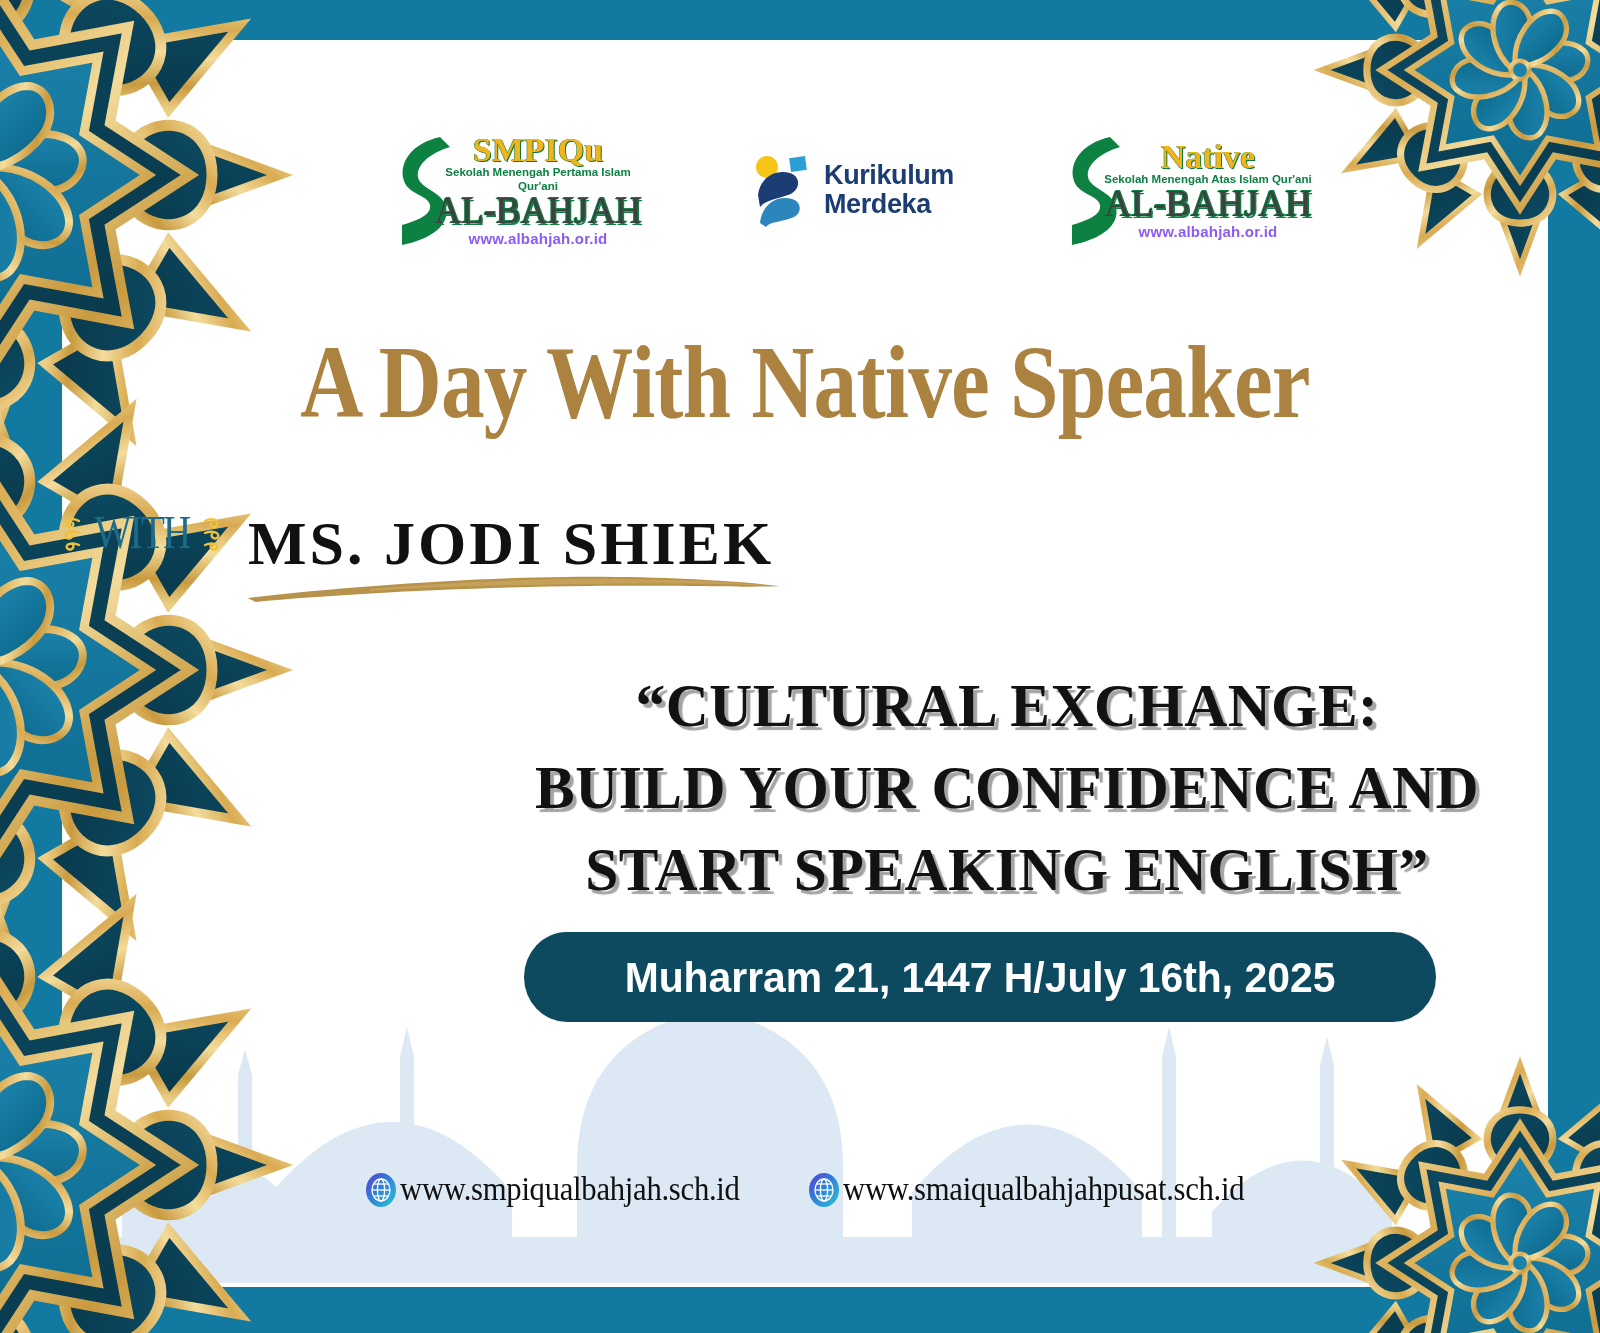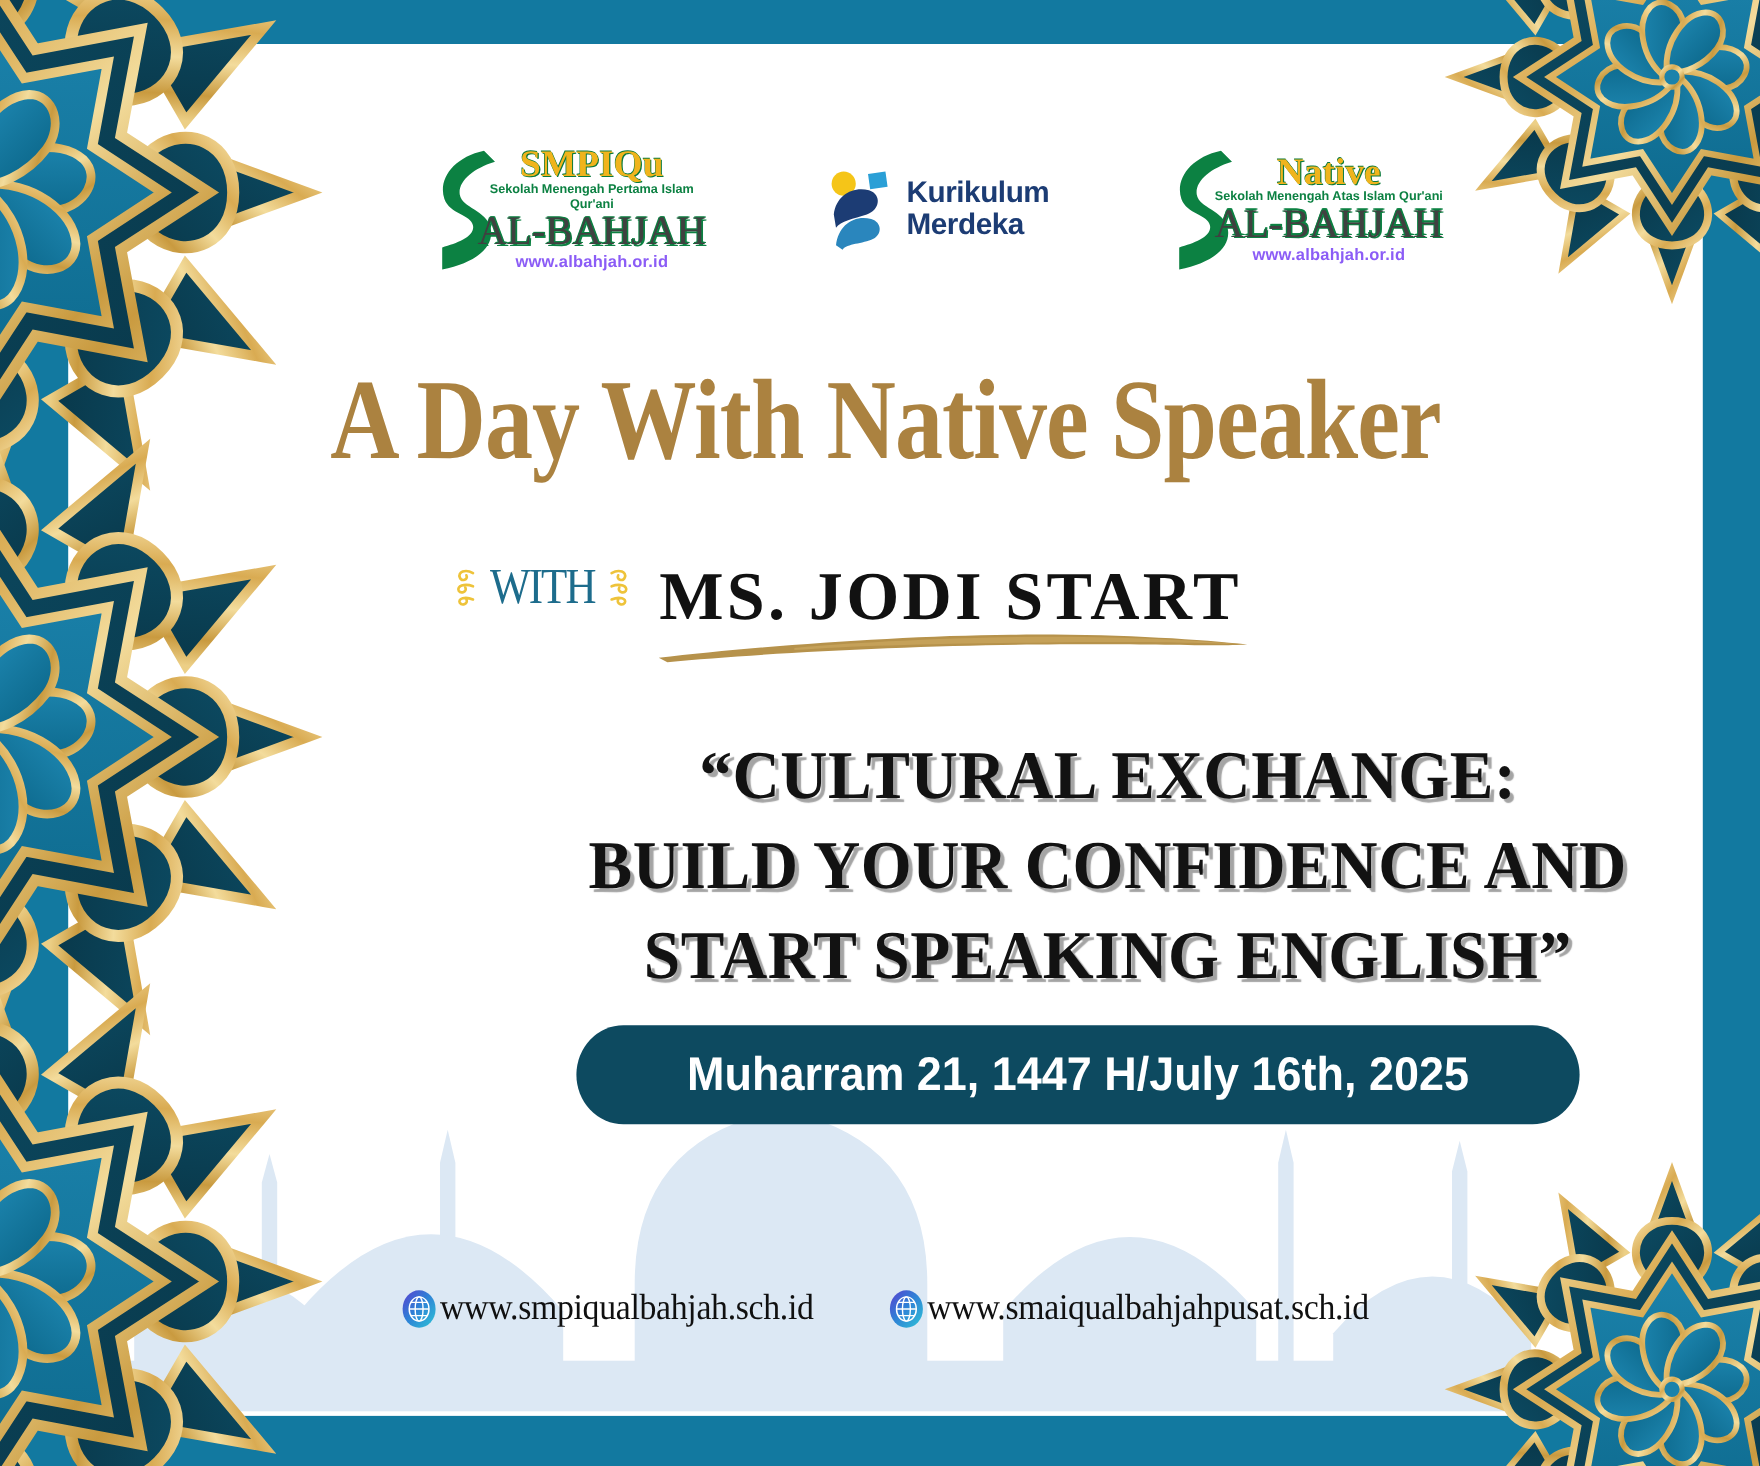--- a/index.html
+++ b/index.html
@@ -146,21 +146,21 @@
     color:#ab8240;
     letter-spacing:-1px;
     transform:scaleX(0.84);
     white-space:nowrap;
   }
 
   
   .speaker-row{
     position:absolute;
     left:0; top:470px; width:100%;
-    display:flex; align-items:flex-end; justify-content:center;
+    display:flex; align-items:flex-end; justify-content:flex-start;
     padding-right:68px;
   }
   .with-wrap{
     display:flex; align-items:center; gap:4px;
     margin-bottom:18px; margin-right:26px;
   }
   .swirl{ width:20px; height:38px; }
   .with-text{
     font-family:"Liberation Serif", serif;
     font-weight:normal;
@@ -417,21 +417,21 @@
         <svg class="swirl" viewBox="0 0 20 38">
           <g fill="none" stroke="#eec33a" stroke-width="2.4" stroke-linecap="round" transform="translate(20,0) scale(-1,1)">
             <path d="M17 7 C 10 3 3 6 5 11 C 6.6 15 13 13 11 9"></path>
             <path d="M17 19 C 9 16 2 19 4 23 C 6 26 12 24 10 20"></path>
             <path d="M17 31 C 10 28 3 30 5 34 C 7 37 13 35 11 31"></path>
           </g>
         </svg>
       </div>
 
       <div class="speaker-block">
-        <div class="speaker-name">MS. JODI START</div>
+        <div class="speaker-name">MS. JODI SHIEK</div>
         <svg class="brush" viewBox="0 0 420 34" preserveAspectRatio="none">
           <path d="M6 28 C 70 18 170 8 250 7 C 320 6 380 11 414 16 C 392 18 340 15 268 16 C 180 17 74 24 12 32 Z" fill="#b6924b"></path>
           <path d="M100 19 C 160 12 240 8 300 9 C 350 10 390 13 412 16 C 380 14 330 13 276 14 C 200 15 140 17 100 21 Z" fill="#c5a159"></path>
         </svg>
       </div>
     </div>
 
     <div class="quote">
       <div>“CULTURAL EXCHANGE:</div>
       <div>BUILD YOUR CONFIDENCE AND</div>

